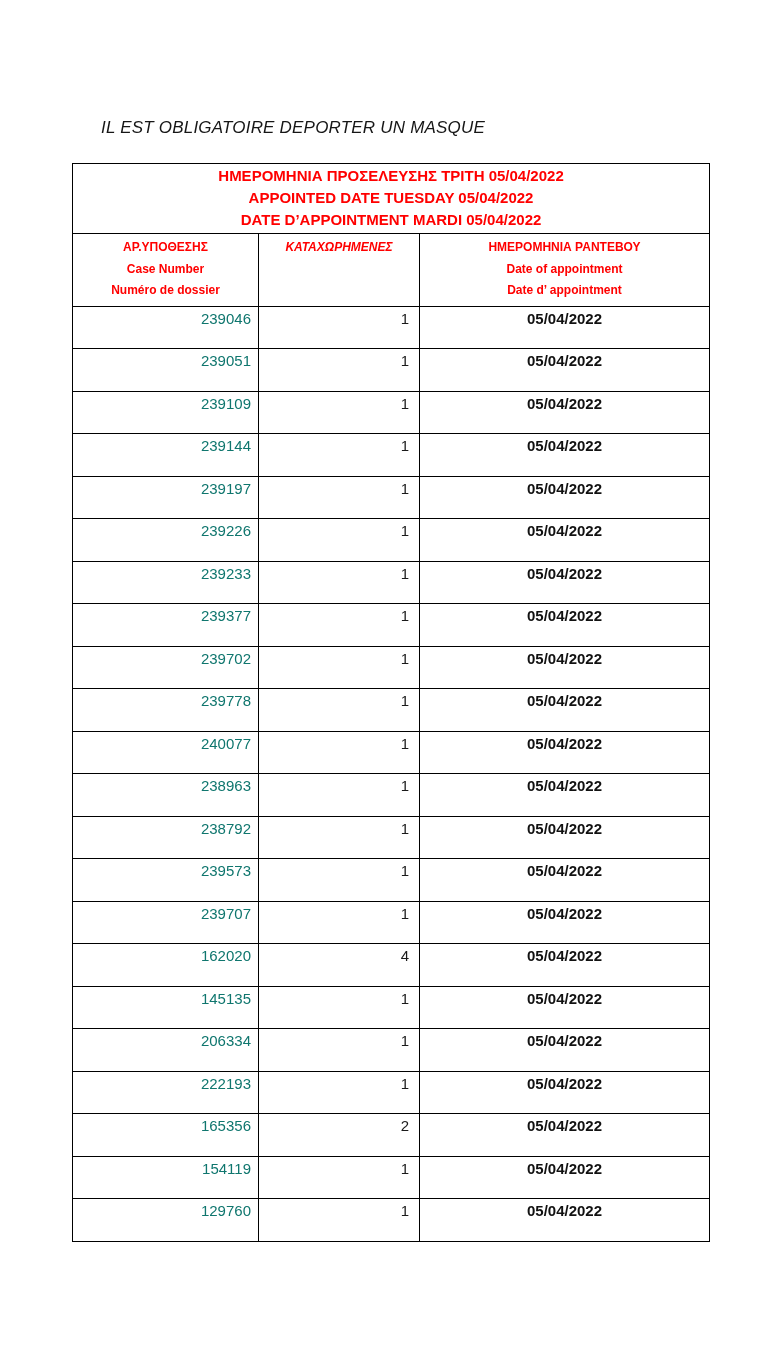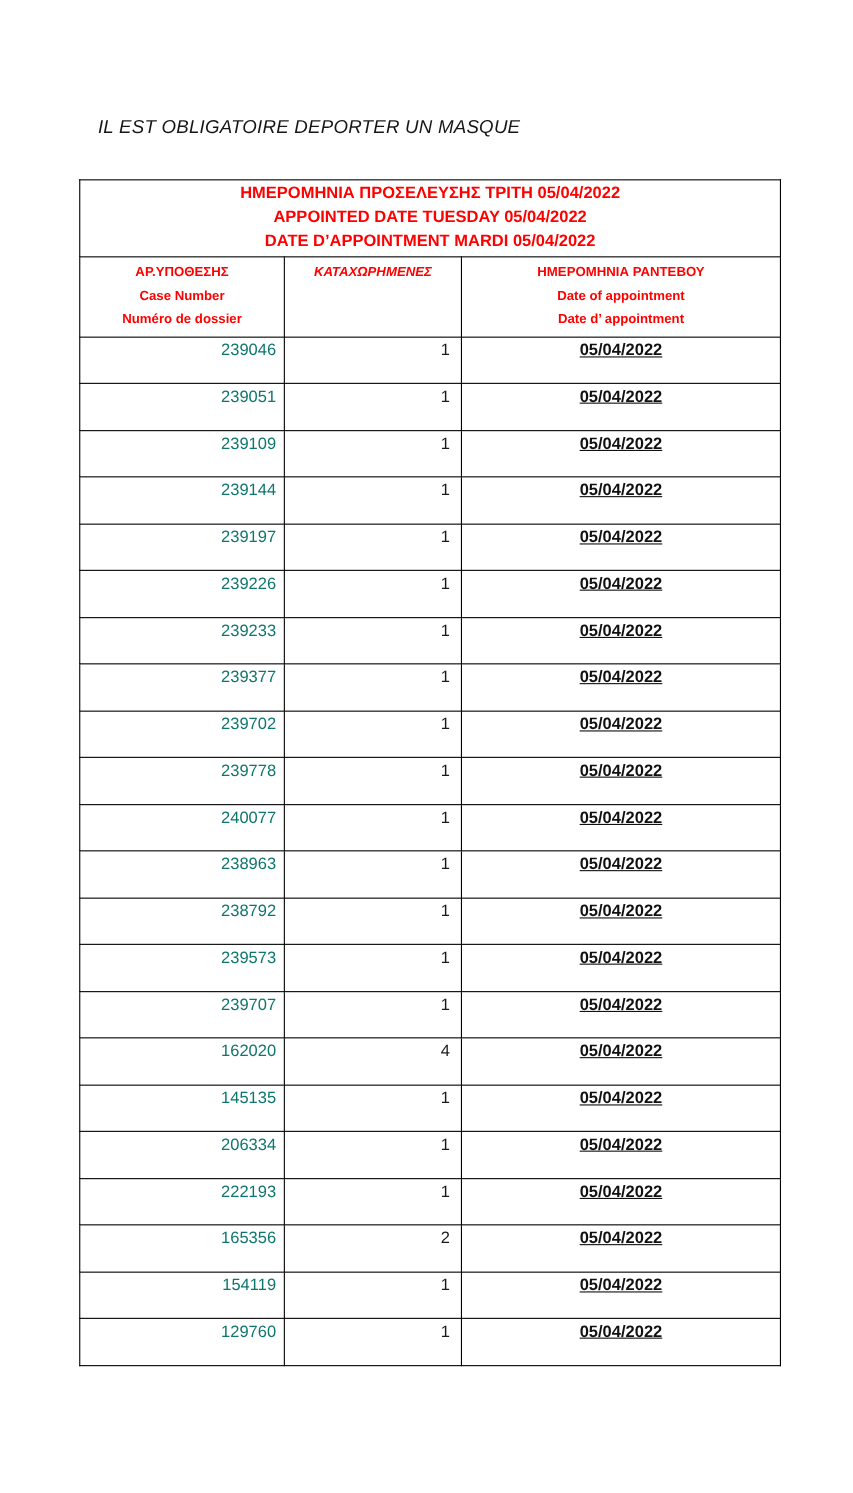--- a/index.html
+++ b/index.html
@@ -16,21 +16,21 @@
   }
   .page {
     position: absolute;
     inset: 0;
     background: #ffffff;
   }
   .doc-title {
     position: absolute;
     left: 85px;
     top: 102px;
-    margin: 4px;
+    margin: 16px;
     font-size: 17px;
     font-style: italic;
     letter-spacing: 0.2px;
     color: #161616;
     white-space: nowrap;
   }
   table.appt-table {
     position: absolute;
     left: 72px;
     top: 163px;
@@ -69,21 +69,21 @@
   .data-row td {
     height: 37.5px;
     vertical-align: top;
     font-size: 15px;
     line-height: 18px;
     padding-top: 3px;
     background: #ffffff;
   }
   .c1 { text-align: right; padding-right: 7px;  color: #0f766e; }
   .c2 { text-align: right; padding-right: 10px; color: #1a1a1a; }
-  .c3 { text-align: center; font-weight: 700;   color: #111111; text-decoration: underline; }
+  .c3 { text-align: center; font-weight: 700;   color: #111111; }
 </style>
 </head>
 <body>
 
 <div class="page">
 
   <p class="doc-title">IL EST OBLIGATOIRE DEPORTER UN MASQUE</p>
 
   <table class="appt-table">
     <colgroup>

